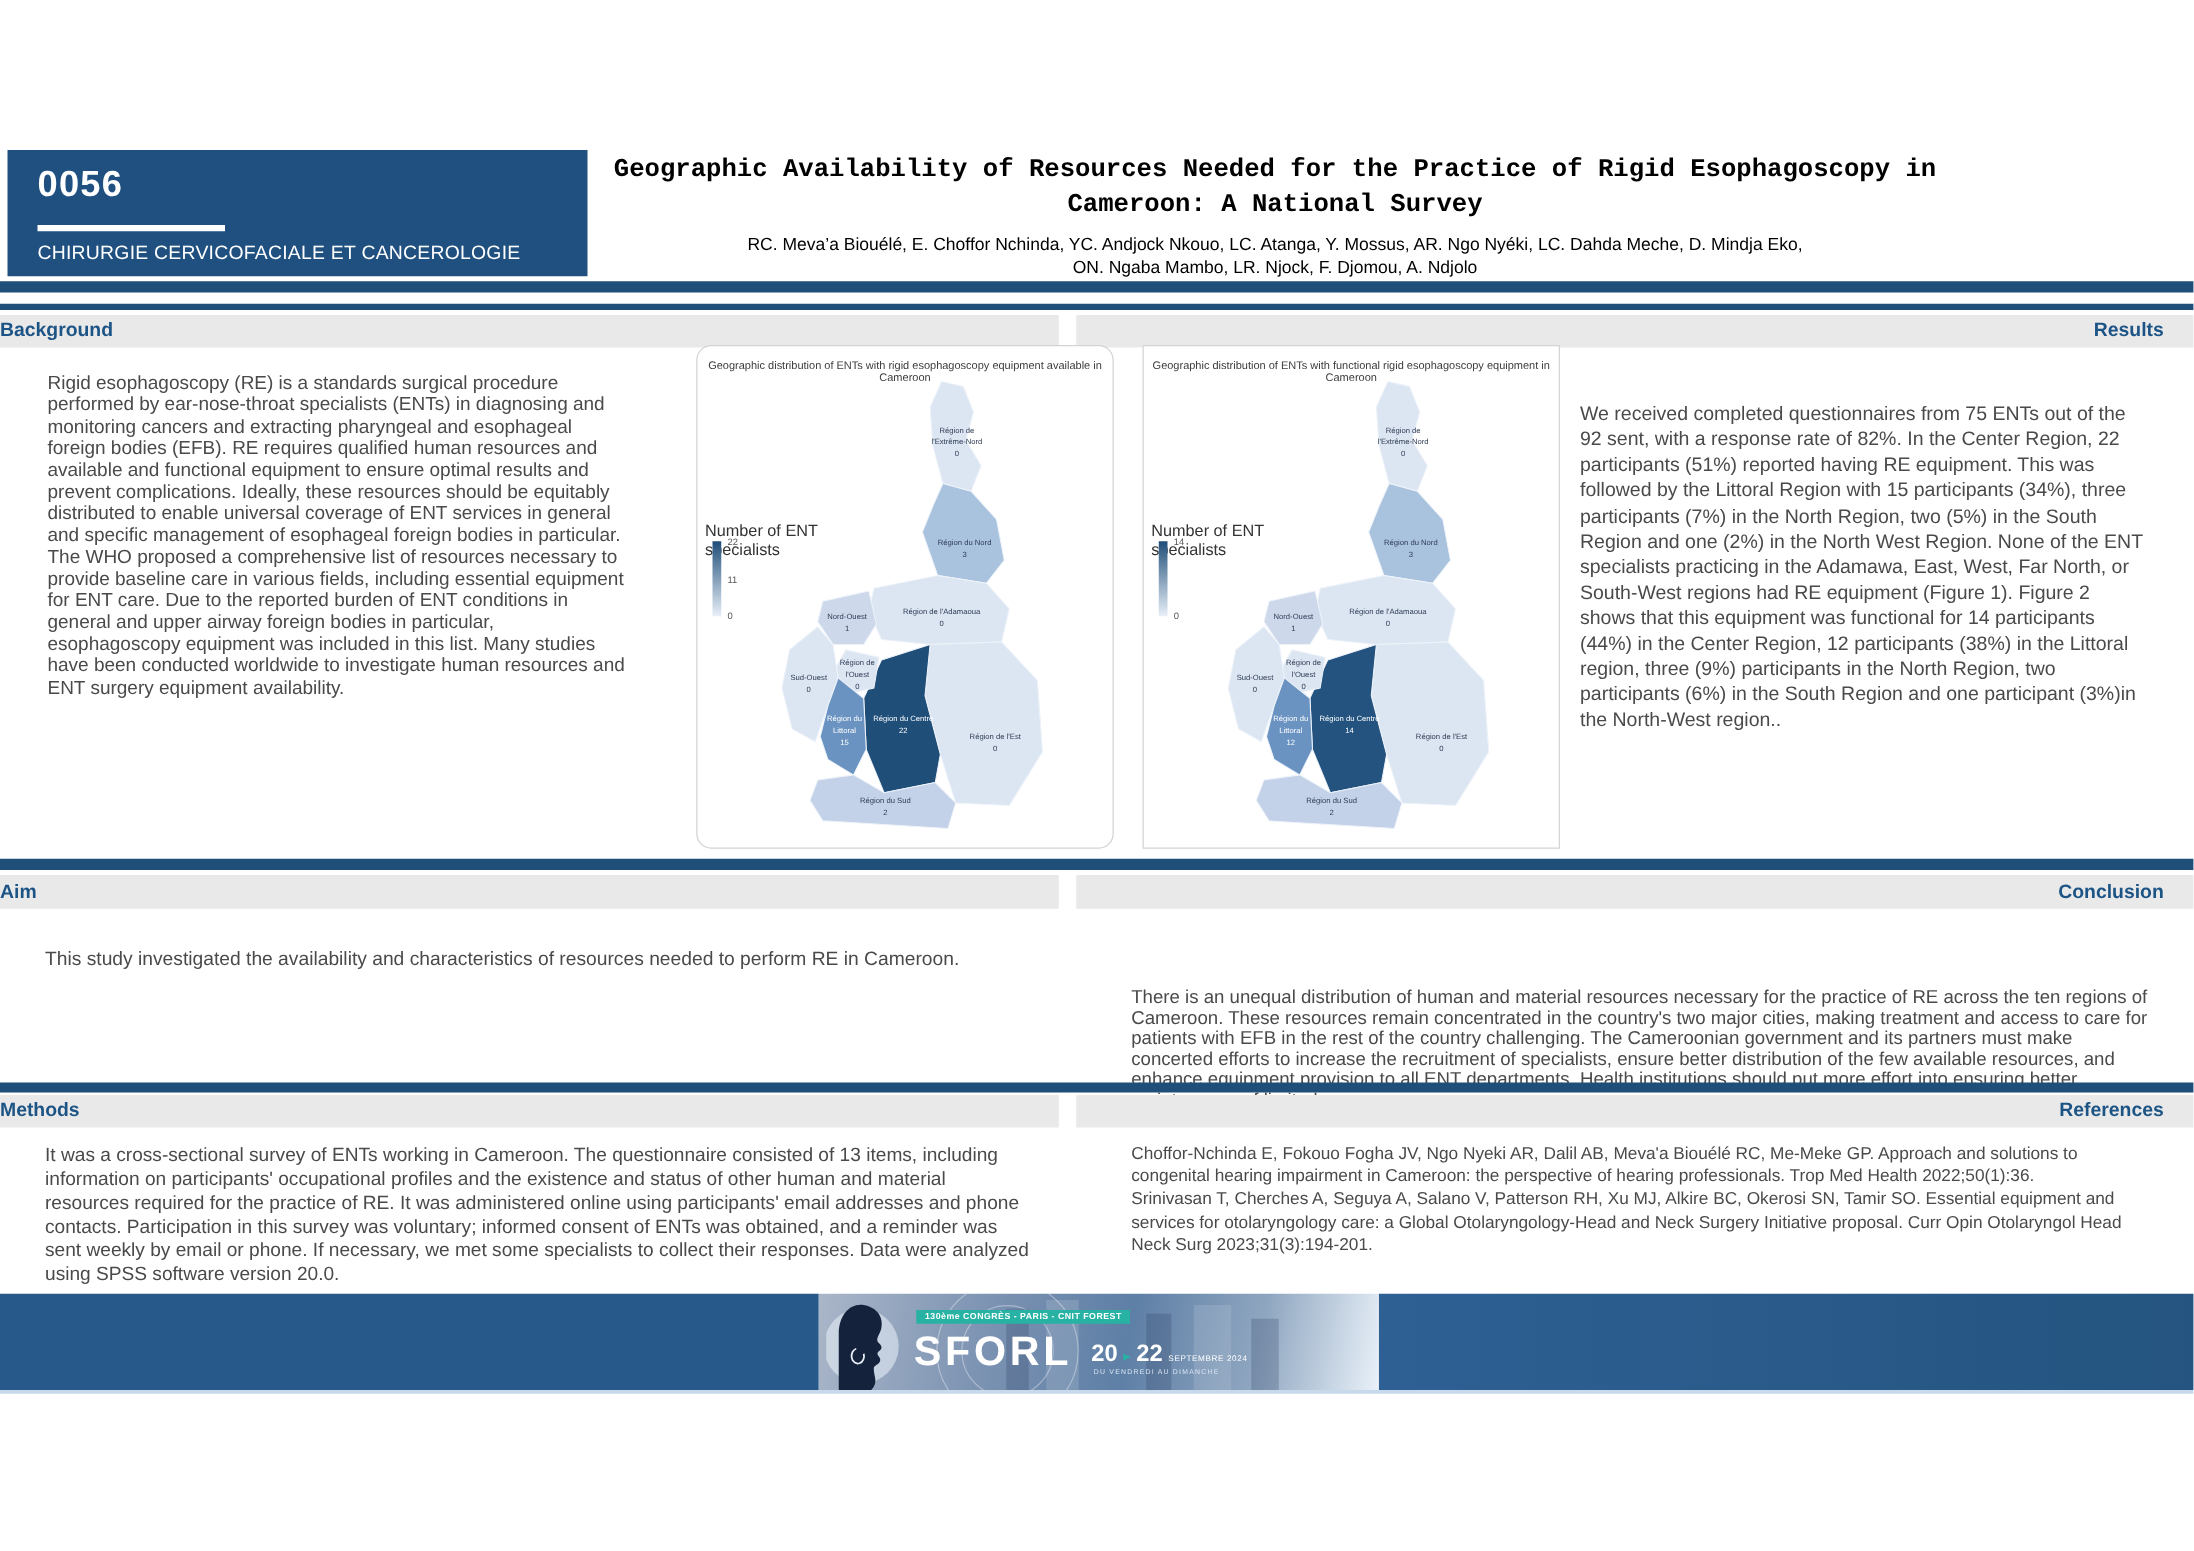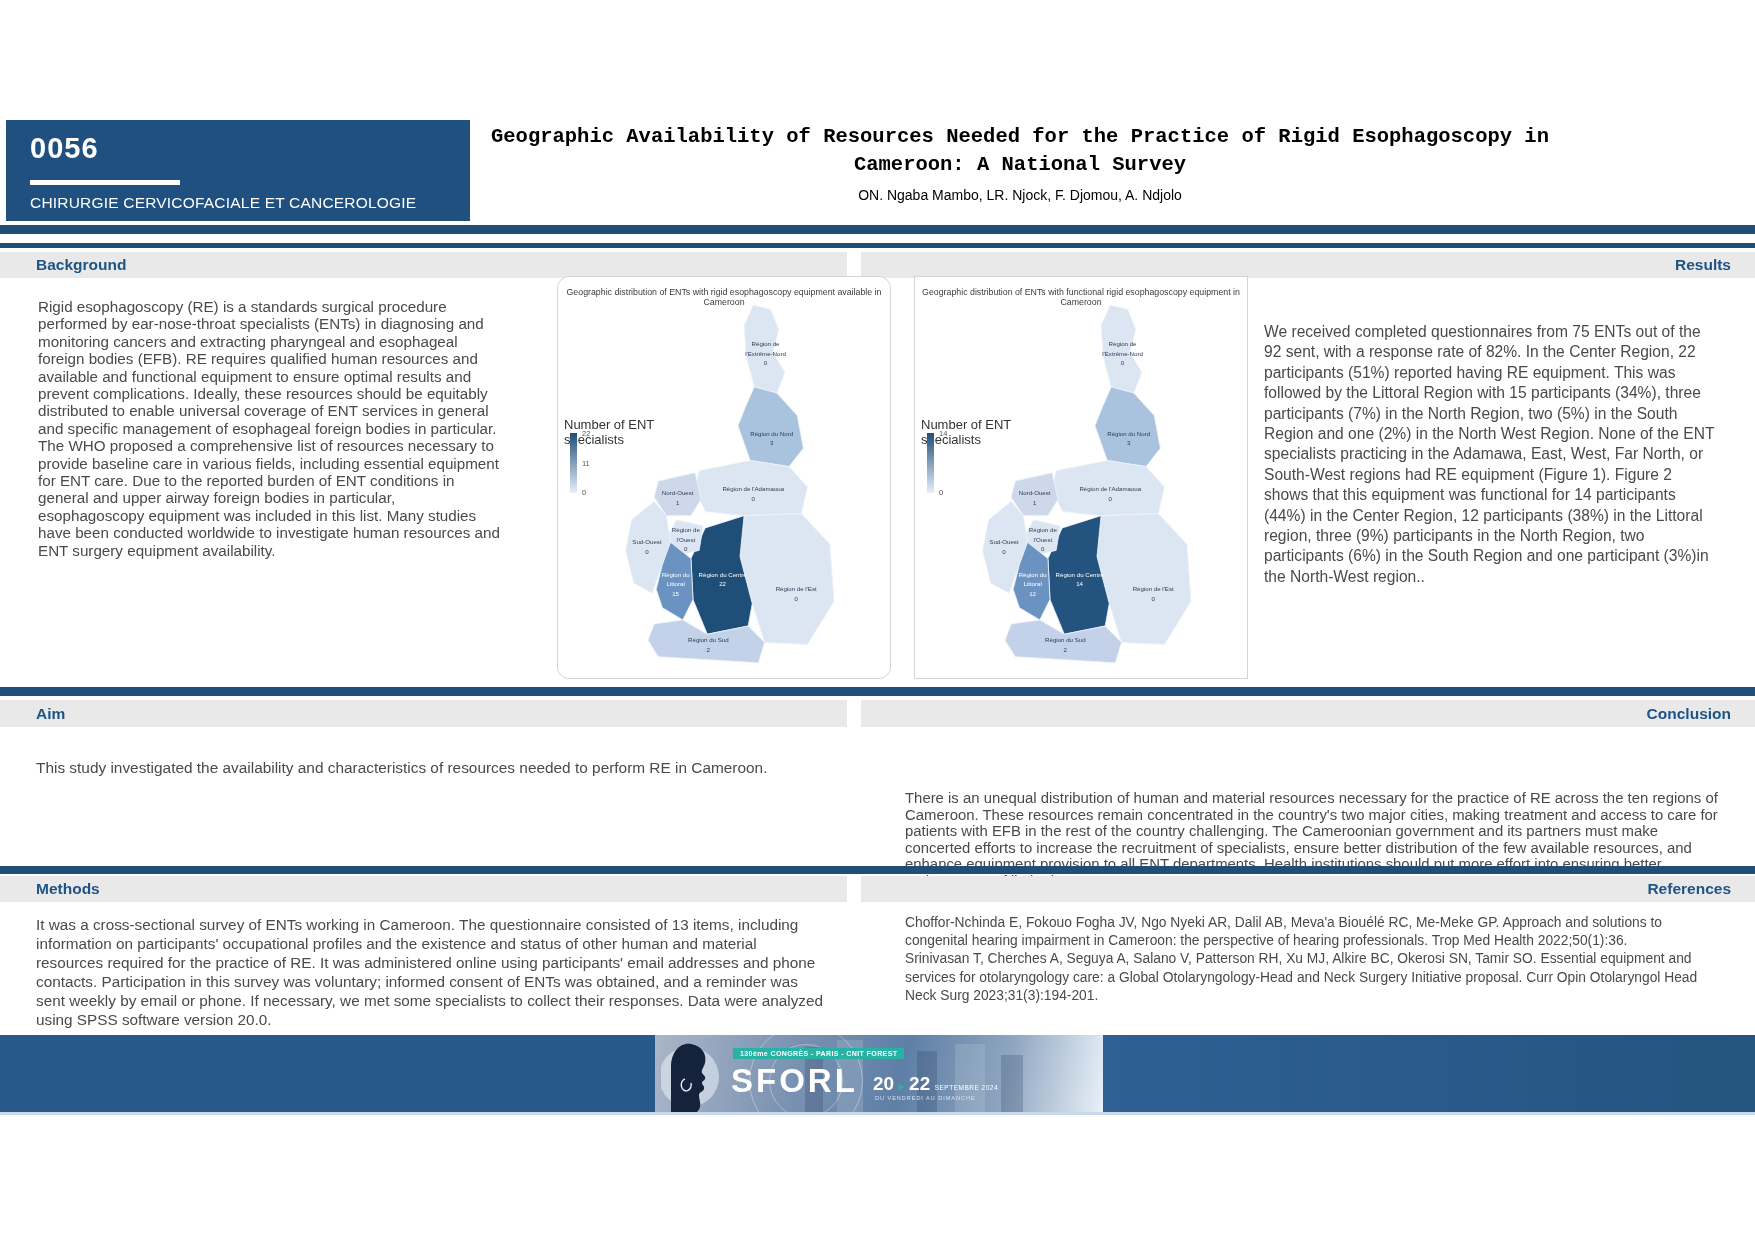--- a/index.html
+++ b/index.html
@@ -22,21 +22,21 @@
   
   .bar{left:0;width:1755px;background:#1f4e79;}
   #bar-top-a{top:225px;height:9px;}
   #bar-top-b{top:243px;height:5px;}
   #bar-mid{top:687px;height:9px;}
   #bar-low{top:866px;height:8px;}
   .band{height:26px;background:#e9e9e9;display:flex;align-items:center;}
   .band-left{left:0;width:847px;}
   .band-right{left:861px;width:894px;justify-content:flex-end;}
   .band-label{font-size:15.5px;font-weight:bold;color:#1d5486;}
-  .band-left .band-label{margin-left:36px;}
+  .band-left .band-label{}
   .band-right .band-label{margin-right:24px;}
   #band-bg{top:252px;}#band-res{top:252px;}
   #band-aim{top:700px;height:27px;}#band-con{top:700px;height:27px;}
   #band-met{top:876px;}#band-ref{top:876px;}
 
   
   .bodytext{color:#4a4a4a;}
   #background-text{left:38px;top:298px;width:462px;font-size:15.2px;line-height:17.4px;white-space:pre-line;}
   #results-text{left:1264px;top:322px;width:456px;font-size:15.6px;line-height:20.4px;}
   #aim-text{left:36px;top:757px;width:800px;font-size:15.4px;line-height:21px;}
@@ -96,20 +96,21 @@
   <div id="id-box" class="abs">
     <div id="badge-number" class="abs">0056</div>
     <div id="badge-line" class="abs"></div>
     <div id="badge-dept" class="abs">CHIRURGIE CERVICOFACIALE ET CANCEROLOGIE</div>
   </div>
 
   <div id="header-block" class="abs">
     <div class="title-line">Geographic Availability of Resources Needed for the Practice of Rigid Esophagoscopy in</div>
     <div class="title-line">Cameroon: A National Survey</div>
     <div id="authors-wrap">
+      <div class="authors-line">RC. Meva’a Biouélé, E. Choffor Nchinda, YC. Andjock Nkouo, LC. Atanga, Y. Mossus,  AR. Ngo Nyéki, LC. Dahda Meche, D. Mindja Eko,</div>
       <div class="authors-line">ON. Ngaba Mambo, LR. Njock, F. Djomou, A. Ndjolo</div>
     </div>
   </div>
 
   <div id="bar-top-a" class="abs bar"></div>
   <div id="bar-top-b" class="abs bar"></div>
   <div id="band-bg" class="abs band band-left">
     <span class="band-label">Background</span>
   </div>
   <div id="band-res" class="abs band band-right">

